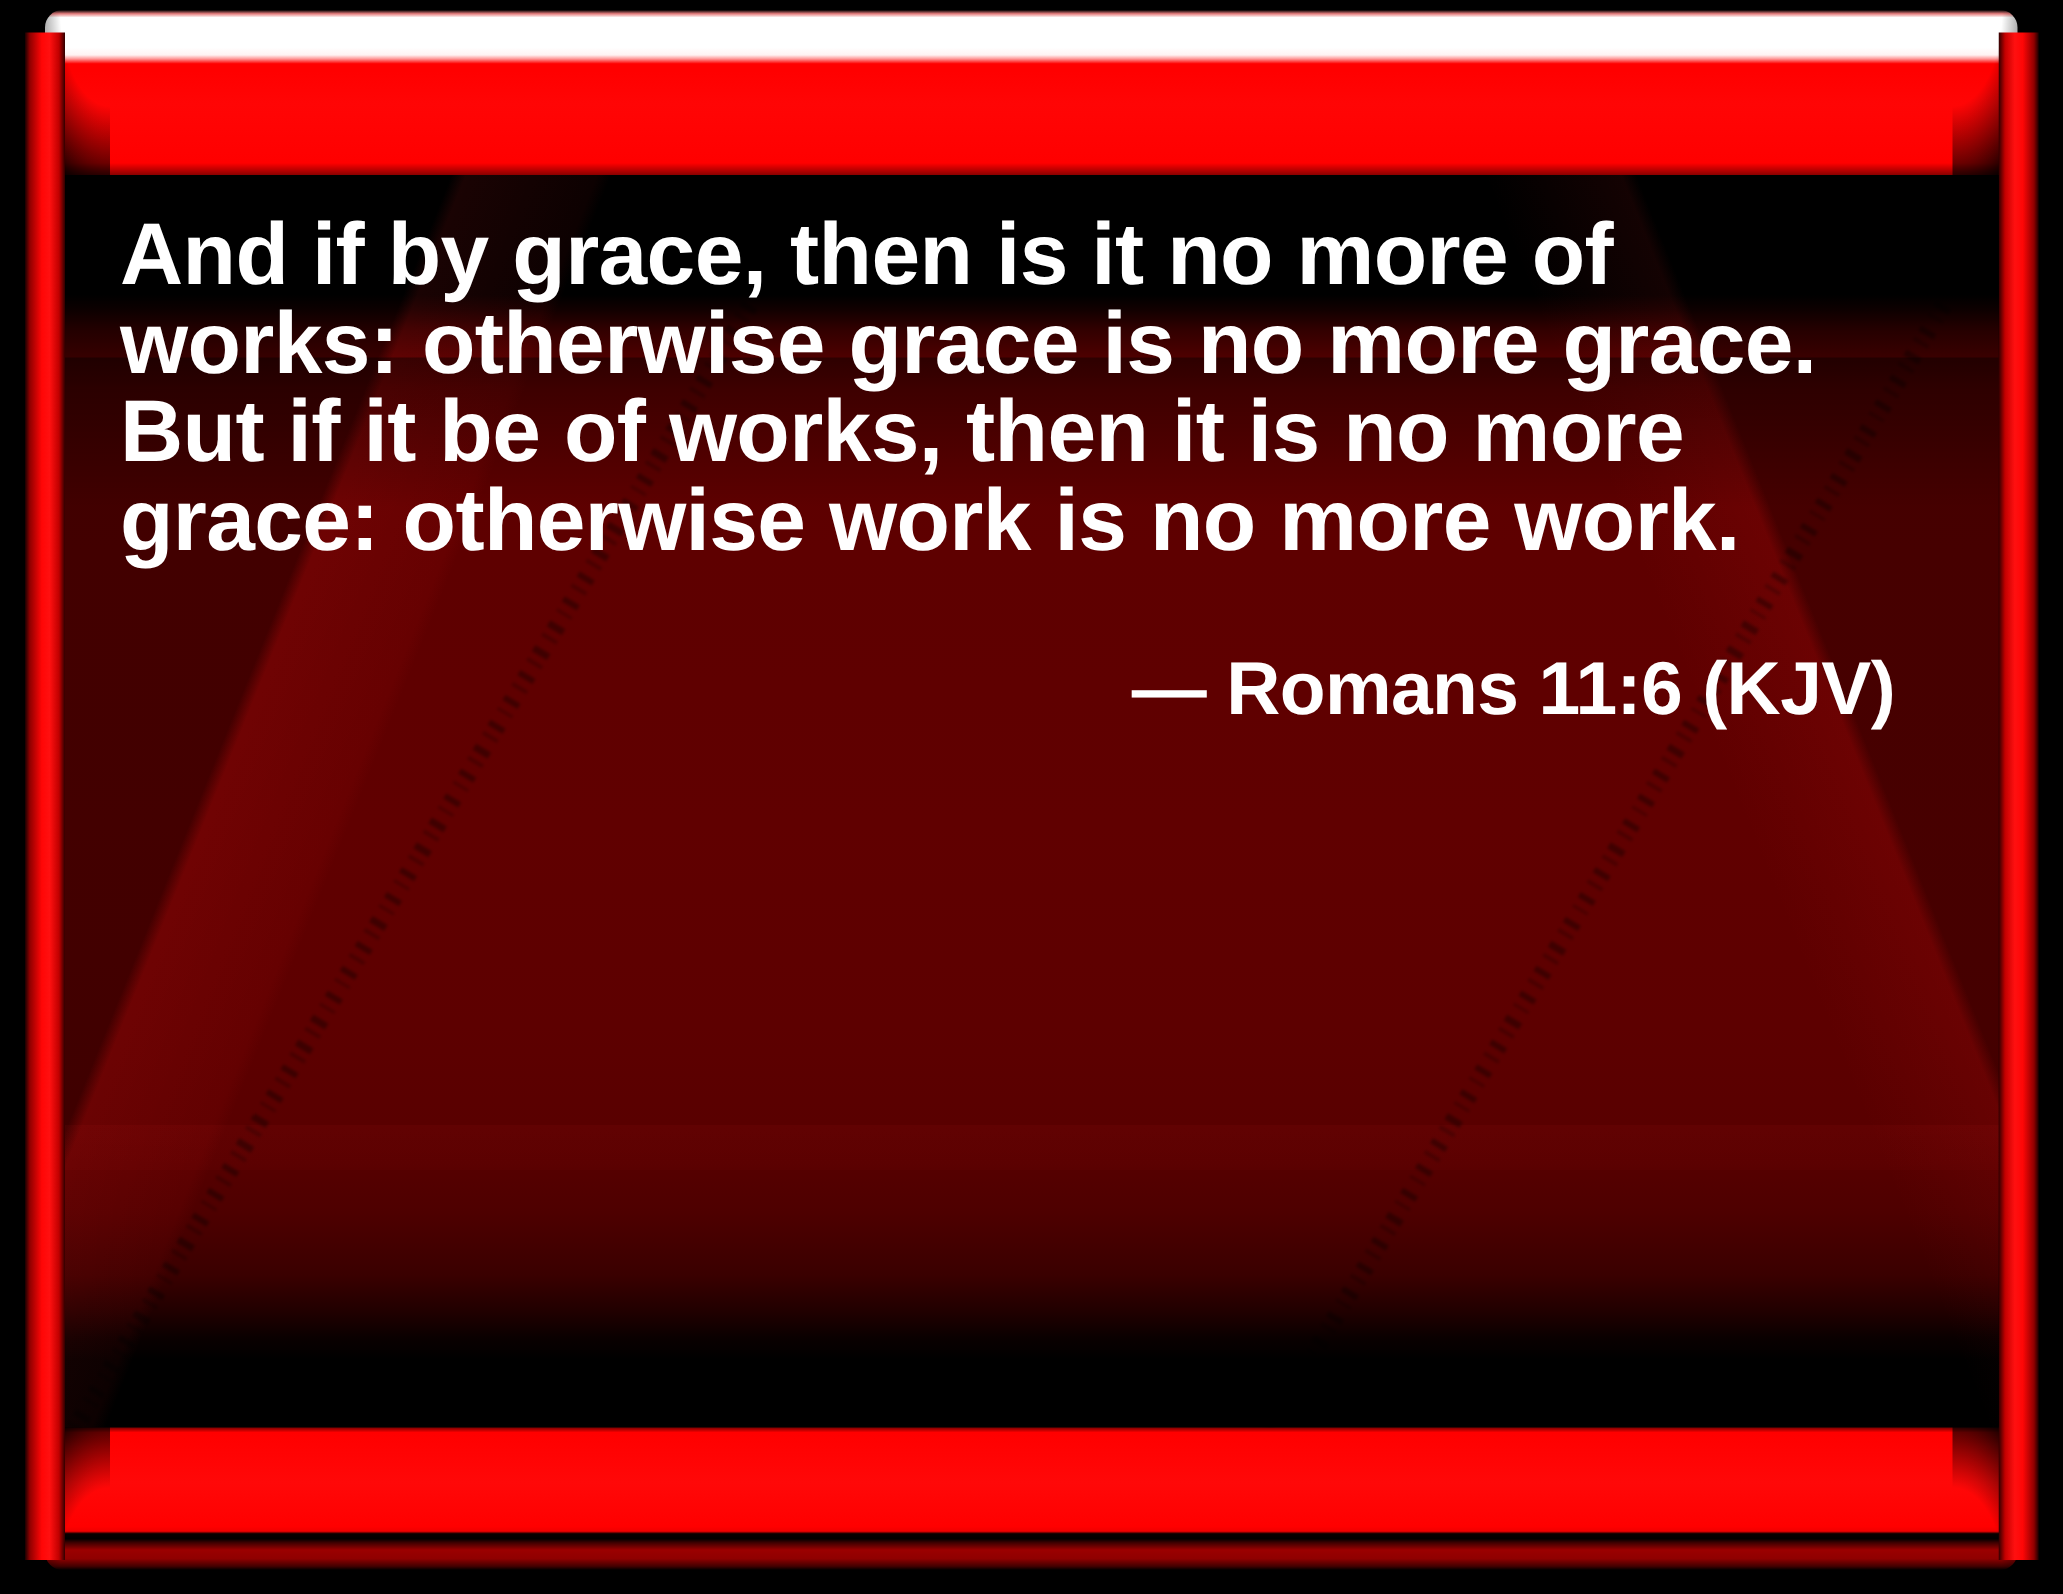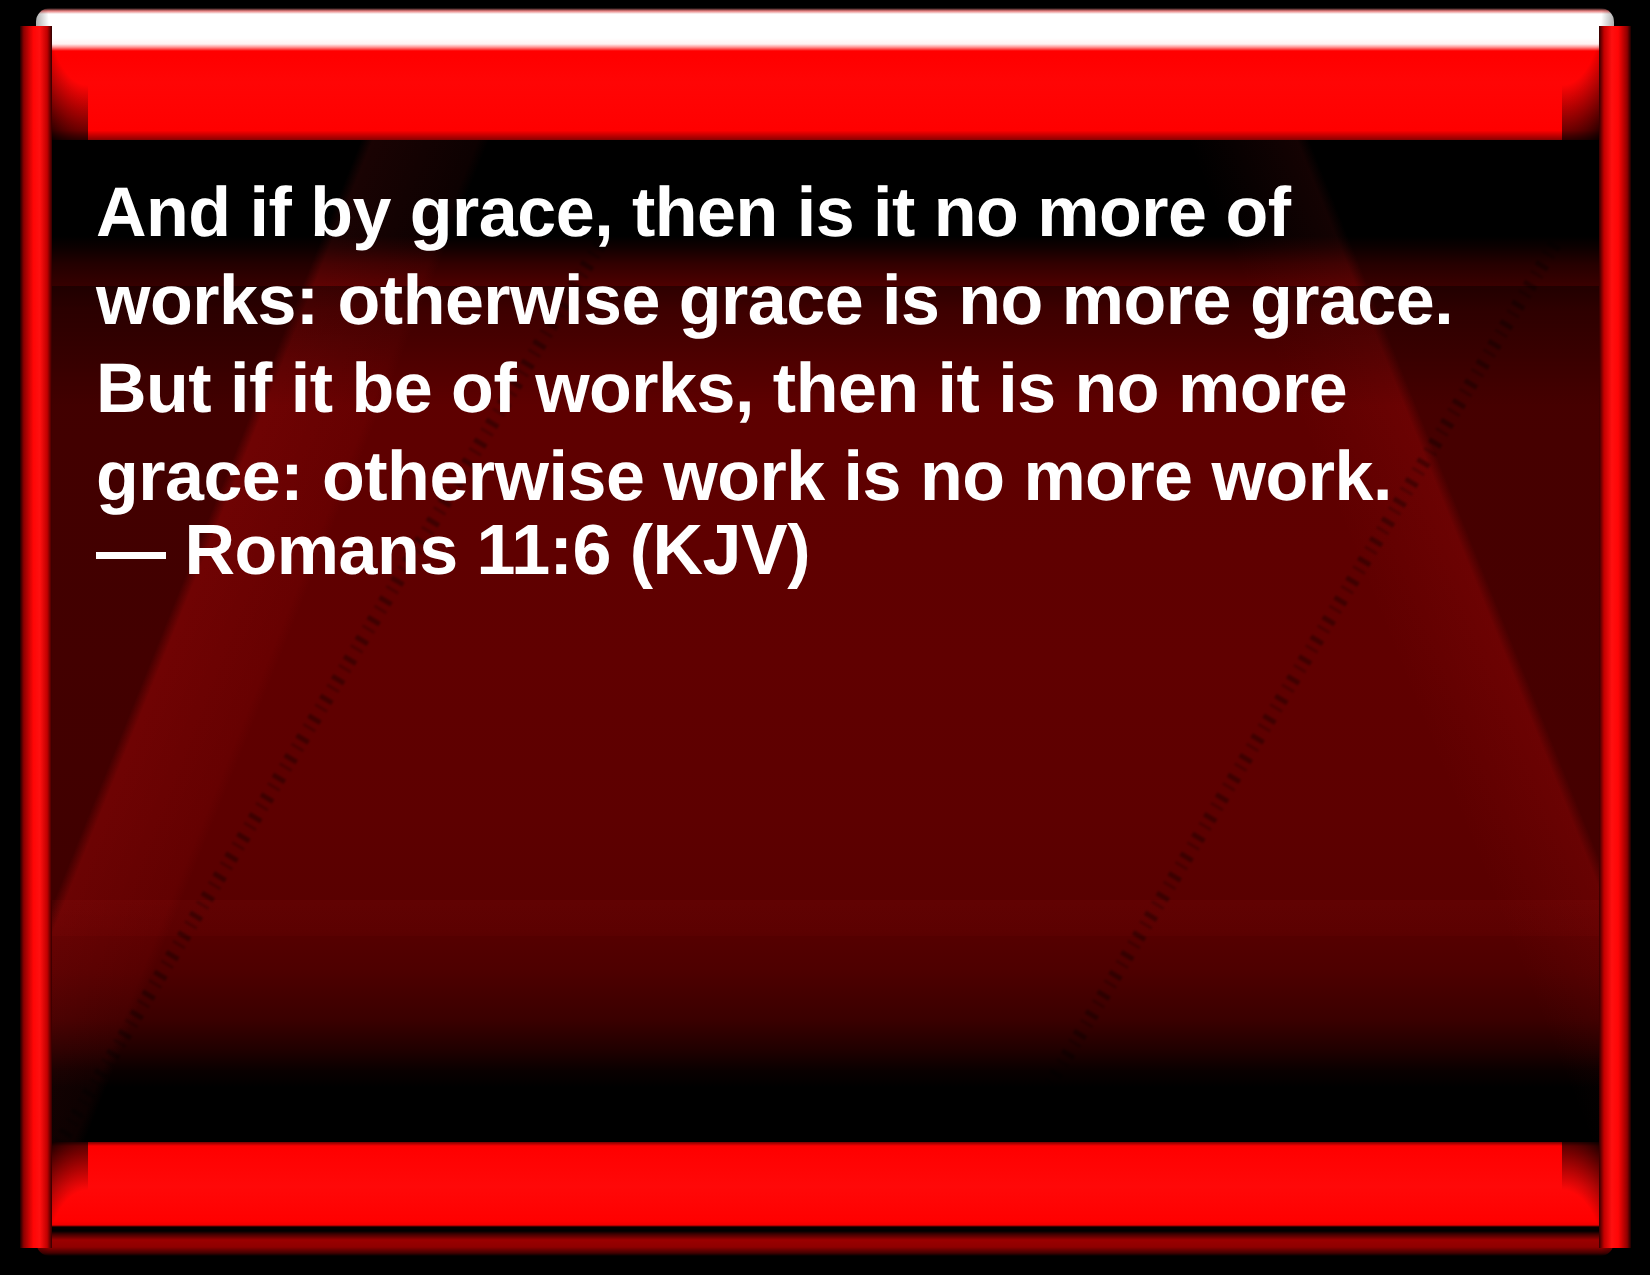--- a/index.html
+++ b/index.html
@@ -230,36 +230,36 @@
 
   
   .verse {
     position: absolute;
     left: 96px;
     top: 168px;
     width: 1420px;
     color: #ffffff;
     font-weight: bold;
     font-size: 70px;
-    line-height: 88px;
+    line-height: 71px;
     font-stretch: condensed;
     letter-spacing: -0.5px;
     white-space: pre-wrap;
     text-rendering: geometricPrecision;
   }
 
   .attribution {
     position: absolute;
     left: 96px;
     top: 508px;
     width: 1420px;
-    text-align: left;
+    text-align: right;
     color: #ffffff;
     font-weight: bold;
-    font-size: 70px;
+    font-size: 60px;
     line-height: 85px;
     font-stretch: condensed;
     letter-spacing: -0.5px;
   }
 </style>
 </head>
 <body>
 
 <div id="stage">
 

